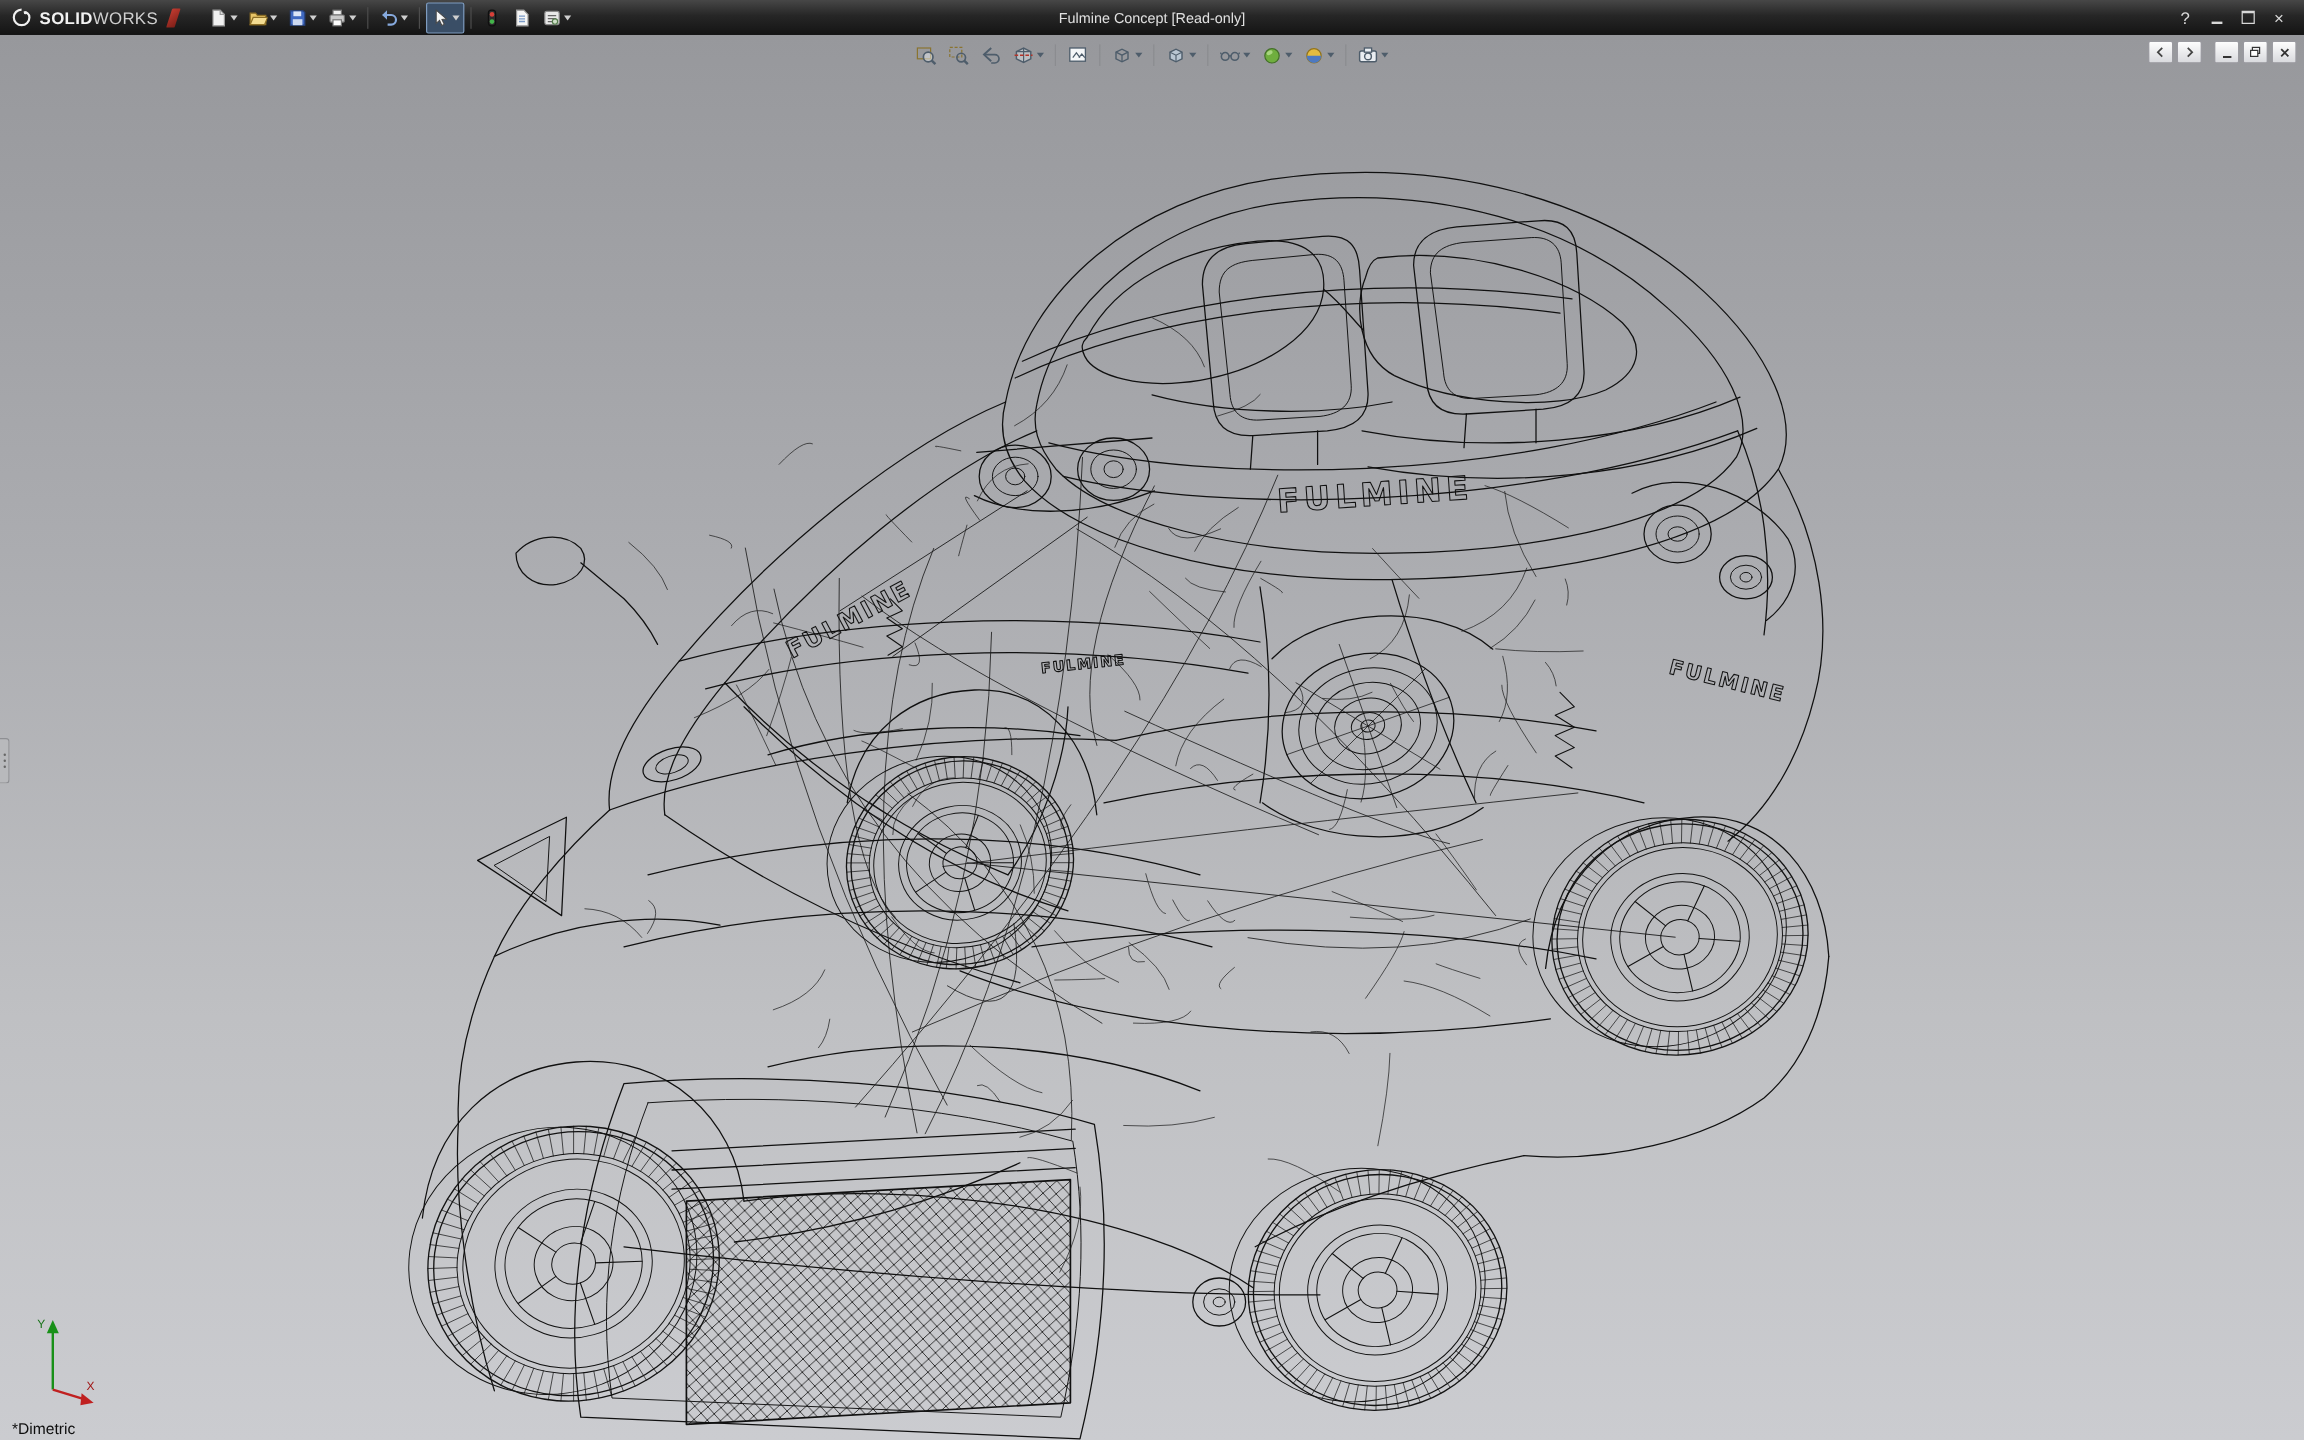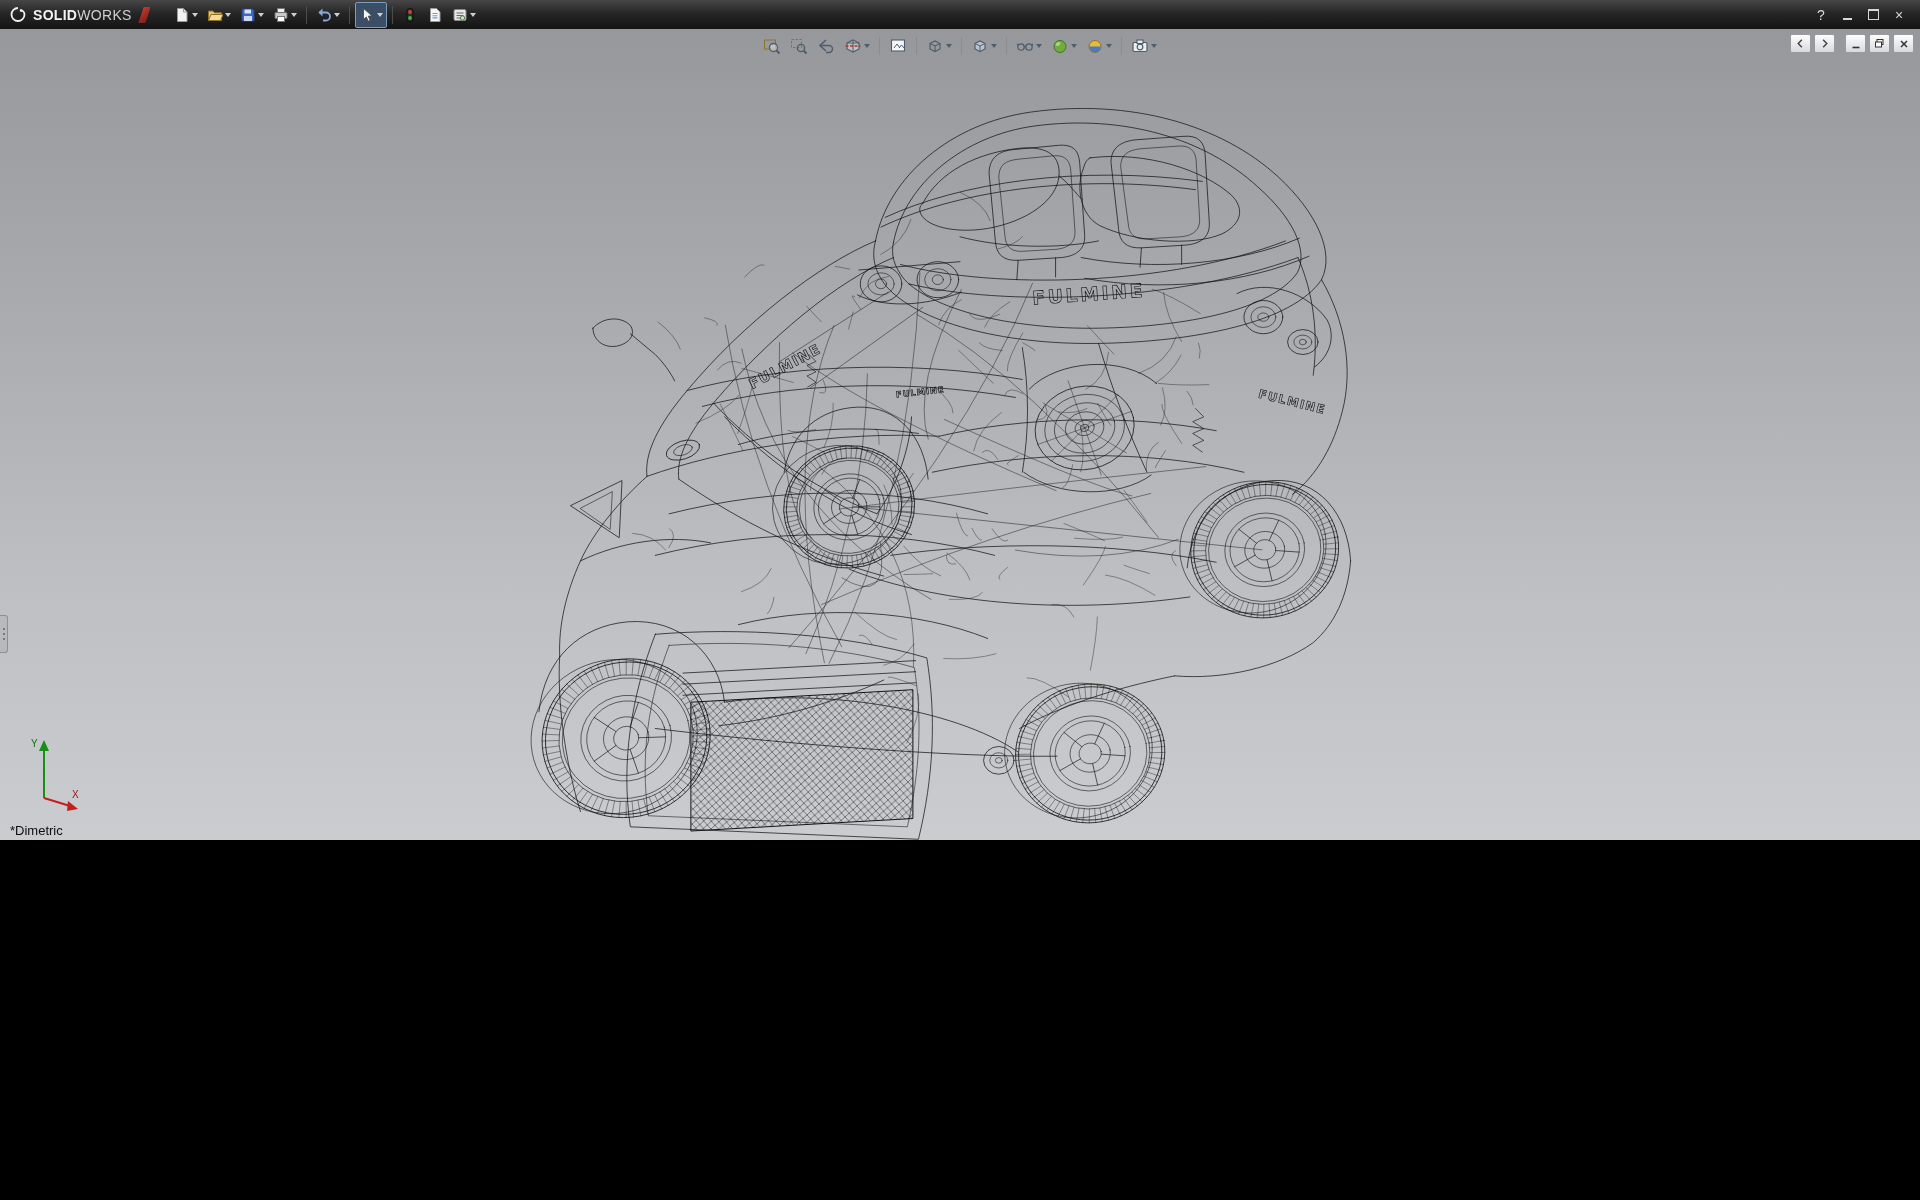--- a/index.html
+++ b/index.html
@@ -1,17 +1,17 @@
 <!DOCTYPE html>
 <html><head>
 <meta charset="utf-8">
 <style>
   html,body{margin:0;padding:0;}
   body{width:1920px;height:1200px;overflow:hidden;font-family:"Liberation Sans",sans-serif;background:#000;}
-  #screen{position:relative;width:1920px;height:840px;}
+  #screen{position:relative;width:1920px;height:1200px;}
 
   
   .titlebar{position:absolute;top:0;left:0;right:0;height:29px;
     background:linear-gradient(180deg,#474747 0%,#262626 45%,#141414 100%);
     display:flex;align-items:center;color:#e8e8e8;z-index:10;}
   .logo{display:flex;align-items:center;gap:5px;padding:0 8px 0 8px;height:100%;}
   .logo .word{font-size:14px;color:#f2f2f2;}
   .logo .word b{font-weight:700;letter-spacing:.3px;}
   .logo .word span{font-weight:400;color:#cfcfcf;letter-spacing:.3px;}
   .logo-accent{width:7px;height:16px;background:linear-gradient(135deg,#c23b30,#7e1f18);
@@ -150,20 +150,21 @@
           <span style="display: flex;">
             <svg width="16" height="16" viewBox="0 0 16 16">
               <rect x="2" y="2.5" width="12" height="11" rx="1.5" fill="#e8e8e8" stroke="#8a8a8a"></rect>
               <path d="M4.5 6 h7 M4.5 8.5 h7 M4.5 11 h4" stroke="#666" stroke-width="1.2"></path>
               <circle cx="10.5" cy="11" r="2.2" fill="#cfe0c8" stroke="#567d4e"></circle>
             </svg>
           </span>
           <span class="caret"></span>
         </div>
       </div>
+  <div class="title-text">Fulmine Concept [Read-only]</div>
   <div class="win-controls">
     <div class="win-btn">
           <span>?</span>
         </div>
     <div class="win-btn">
           <span class="min-glyph"></span>
         </div>
     <div class="win-btn">
           <span class="restore-glyph"></span>
         </div>

